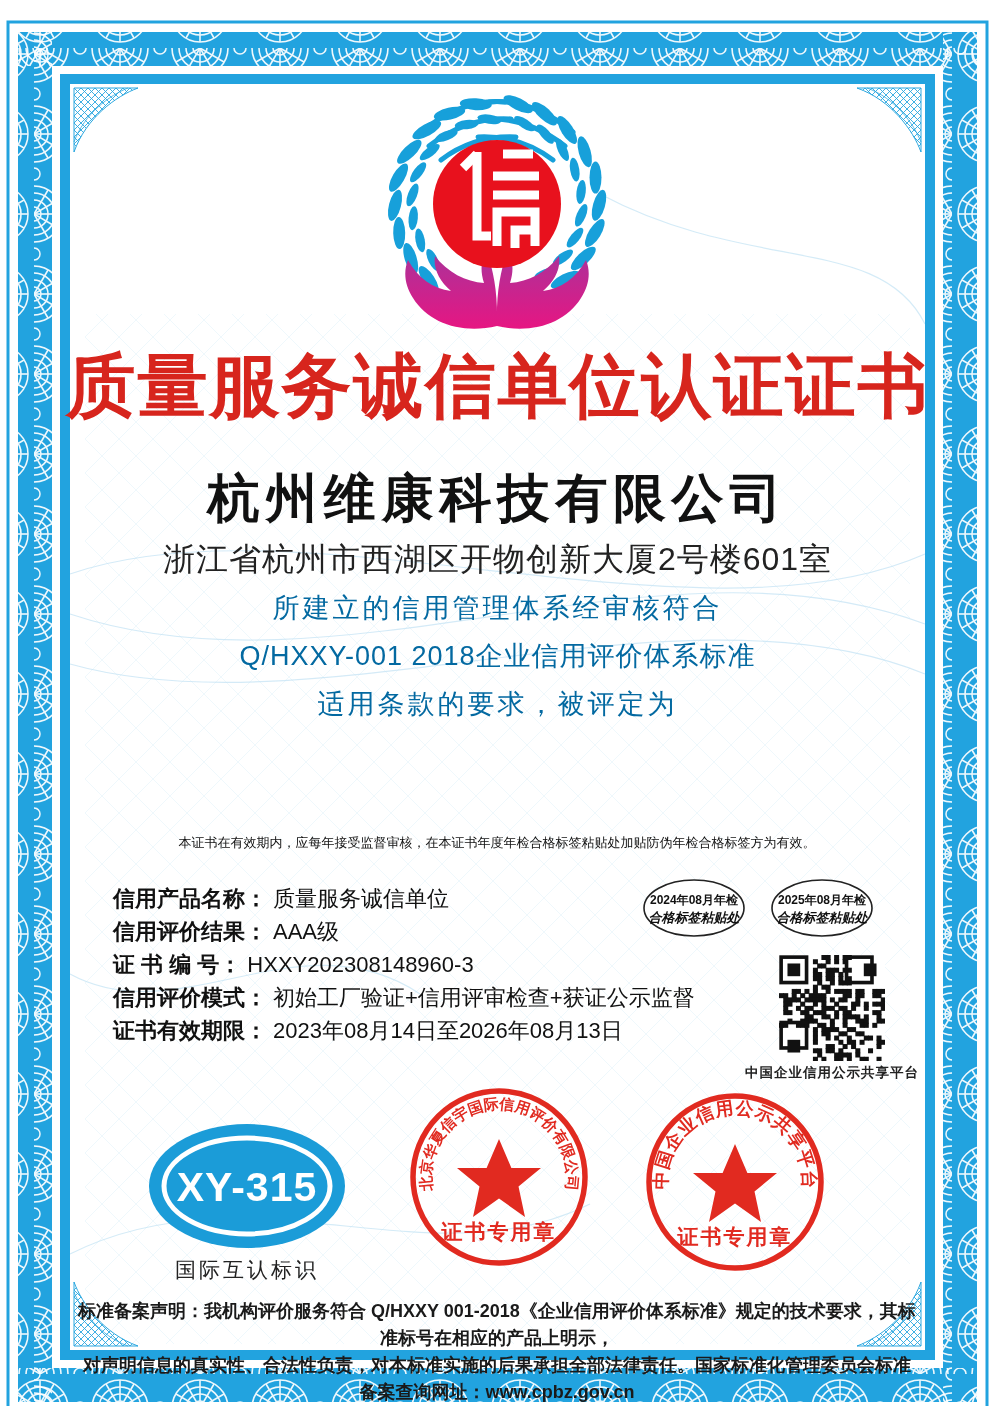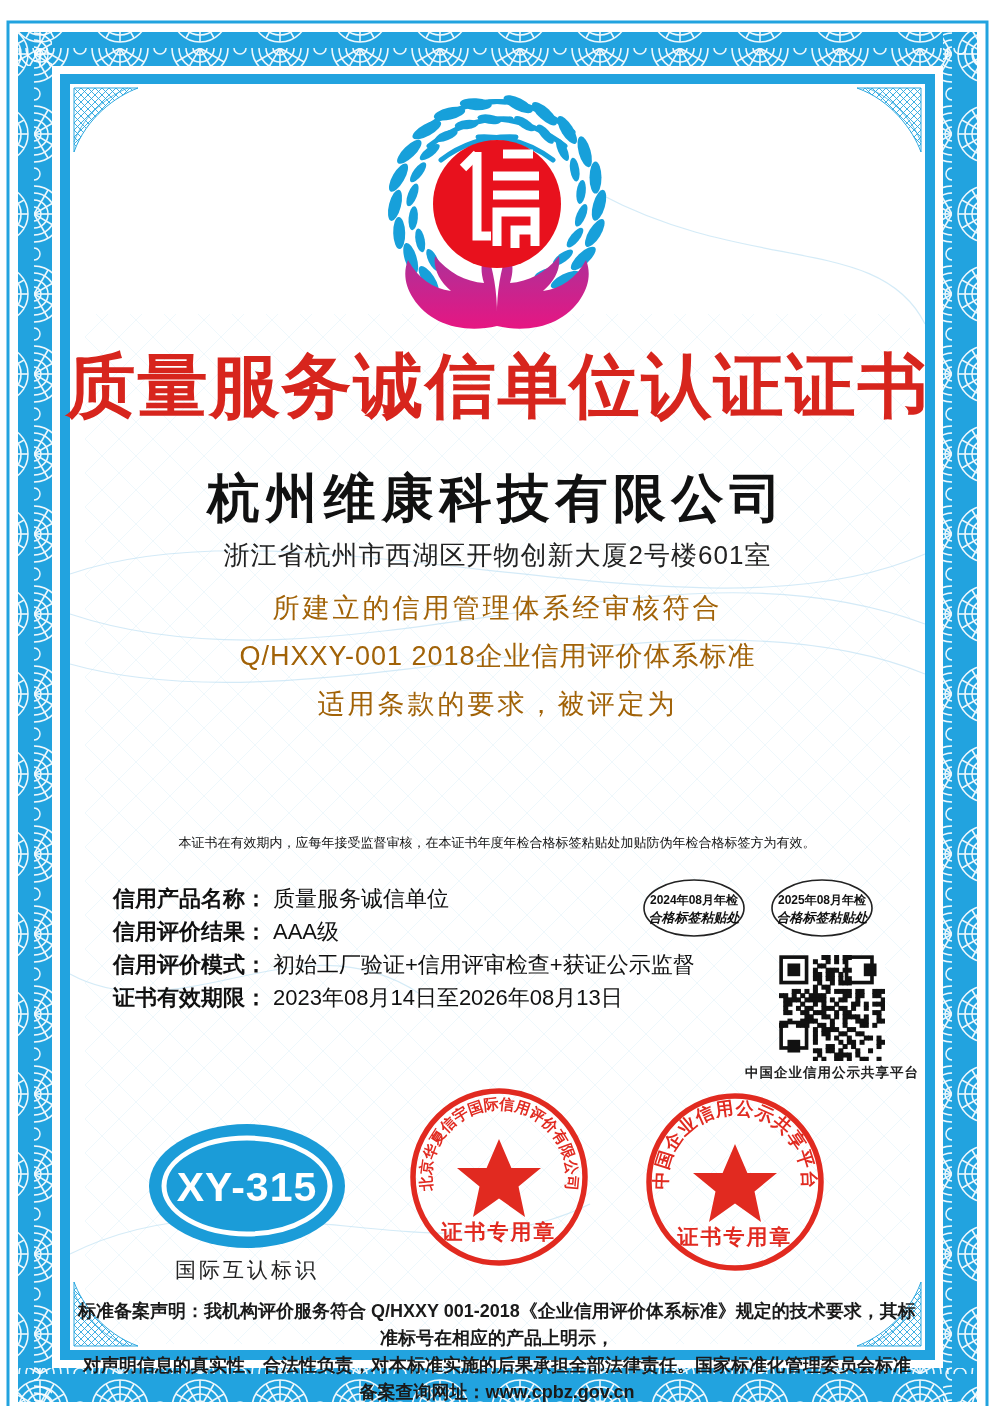--- a/index.html
+++ b/index.html
@@ -4,22 +4,22 @@
 <style>
   html,body{margin:0;padding:0;background:#fff;}
   .page{position:relative;width:995px;height:1406px;background:#ffffff;overflow:hidden;
         font-family:"Liberation Sans","DejaVu Sans",sans-serif;margin-top:14px;}
   .abs{position:absolute;}
   .deco{position:absolute;left:0;top:0;z-index:0;}
   .content{position:absolute;left:0;top:0;width:100%;height:100%;z-index:1;}
   .ctr{left:0;width:100%;text-align:center;}
   .title{top:326px;font-size:70px;font-weight:900;color:#d7251d;letter-spacing:2px;}
   .company{top:450px;font-size:52px;font-weight:900;color:#111;letter-spacing:6px;}
-  .address{top:524px;font-size:26px;color:#222;letter-spacing:1px;}
-  .stmt{font-size:27px;color:#a16207;letter-spacing:3px;height:48px;line-height:48px;}
+  .address{top:524px;font-size:32px;color:#222;letter-spacing:1px;}
+  .stmt{font-size:27px;color:#0369a1;letter-spacing:3px;height:48px;line-height:48px;}
   .stmts{top:570px;}
   .award{top:694px;font-size:82px;font-weight:900;color:#cf1c1a;
          font-family:"DejaVu Serif","Liberation Serif",serif;letter-spacing:0px;}
   .note{top:820px;left:67px;width:860px;text-align:center;font-size:13px;color:#111;}
   .fields{left:113px;top:874px;}
   .frow{height:33px;line-height:22px;margin-bottom:0;white-space:nowrap;}
   .flabel{display:inline-block;font-size:22px;font-weight:bold;color:#111;}
   .fvalue{display:inline-block;font-size:22px;color:#111;margin-left:6px;}
   .qr-caption{top:1050px;left:726px;width:212px;text-align:center;font-size:13.5px;
               font-weight:600;color:#222;letter-spacing:1px;}
@@ -180,20 +180,21 @@
       <div class="stmt">所建立的信用管理体系经审核符合</div>
       <div class="stmt" style="letter-spacing:1px;">Q/HXXY-001 2018企业信用评价体系标准</div>
       <div class="stmt">适用条款的要求，被评定为</div>
     </div>
 
     <div class="abs note">本证书在有效期内，应每年接受监督审核，在本证书年度年检合格标签粘贴处加贴防伪年检合格标签方为有效。</div>
 
     <div class="abs fields">
       <div class="frow"><span class="flabel">信用产品名称：</span><span class="fvalue">质量服务诚信单位</span></div>
       <div class="frow"><span class="flabel">信用评价结果：</span><span class="fvalue">AAA级</span></div>
+      <div class="frow"><span class="flabel">证 书 编 号：</span><span class="fvalue">HXXY202308148960-3</span></div>
       <div class="frow"><span class="flabel">信用评价模式：</span><span class="fvalue">初始工厂验证+信用评审检查+获证公示监督</span></div>
       <div class="frow"><span class="flabel">证书有效期限：</span><span class="fvalue">2023年08月14日至2026年08月13日</span></div>
     </div>
 
     <svg class="abs" style="left:641px;top:863px;" width="106" height="62" viewBox="0 0 106 62">
       <ellipse cx="53" cy="31" rx="50" ry="28" fill="#ffffff" stroke="#222" stroke-width="1.6"></ellipse>
       <text x="53" y="27" text-anchor="middle" font-size="12" font-weight="bold" fill="#111">2024年08月年检</text>
       <text x="53" y="45" text-anchor="middle" font-size="13" font-style="italic" font-weight="bold" font-family="DejaVu Serif, serif" fill="#111">合格标签粘贴处</text>
     </svg>
     <svg class="abs" style="left:769px;top:863px;" width="106" height="62" viewBox="0 0 106 62">

